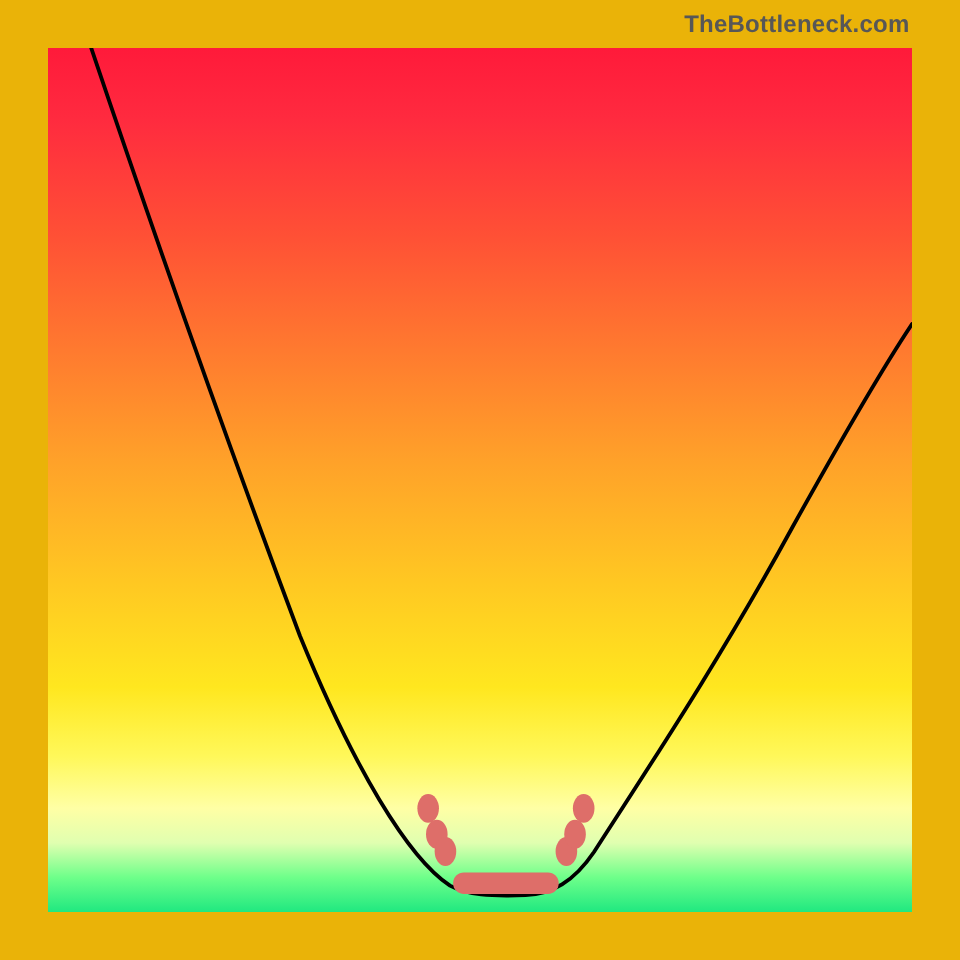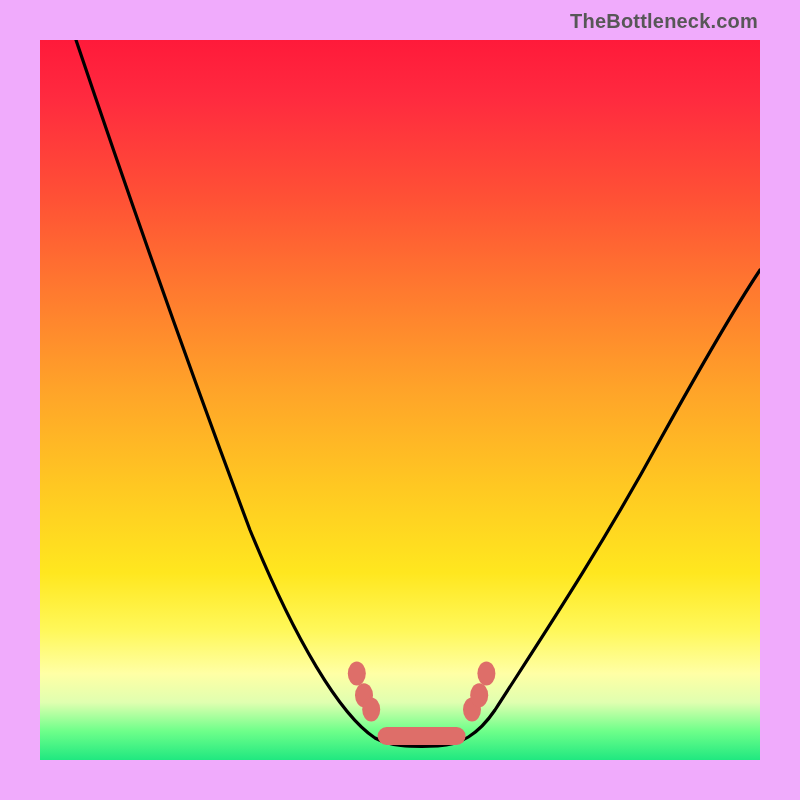--- a/index.html
+++ b/index.html
@@ -10,21 +10,21 @@
     background: #000;
     overflow: hidden;
     font-family: Arial, Helvetica, sans-serif;
   }
   .frame {
     position: absolute;
     top: 0;
     left: 0;
     width: 800px;
     height: 800px;
-    background: #f0abfc;
+    background: #eab308;
   }
   .plot-area {
     position: absolute;
     top: 40px;
     left: 40px;
     width: 720px;
     height: 720px;
     
     background: linear-gradient(
       to bottom,

